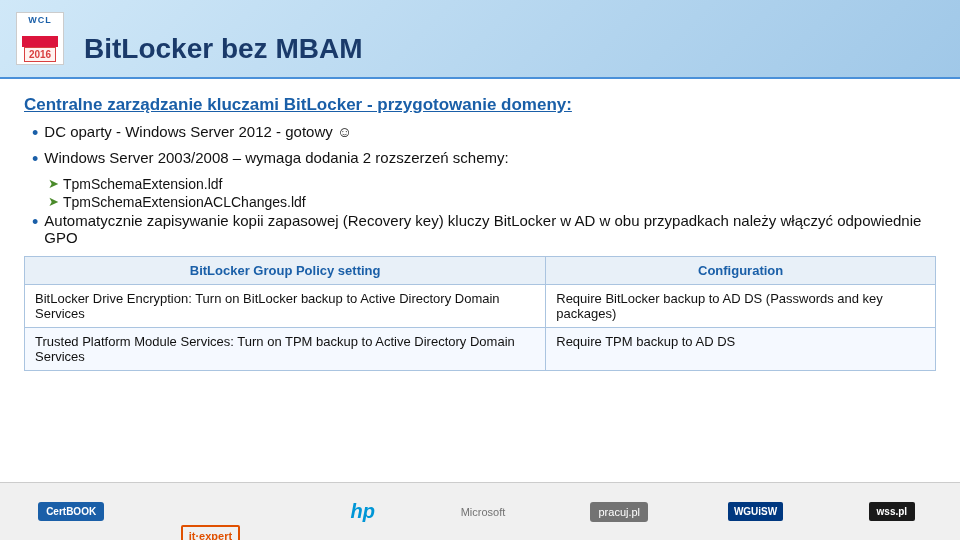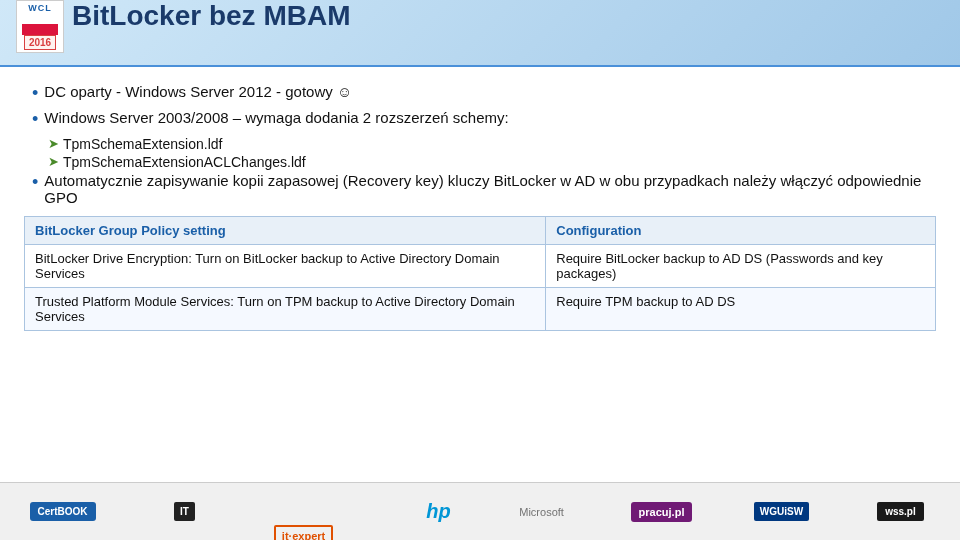--- a/index.html
+++ b/index.html
@@ -8,24 +8,24 @@
       height: 540px;
       font-family: 'Segoe UI', Arial, sans-serif;
       background: #fff;
       overflow: hidden;
       position: relative;
     }
 
     
     .header {
       background: linear-gradient(135deg, #d0e8f8 0%, #b8d8f0 50%, #a0c8e8 100%);
-      padding: 0 20px 12px 16px;
-      display: flex;
-      align-items: flex-start;
-      gap: 8px;
+      padding: 12px 20px 12px 16px;
+      display: flex;
+      align-items: flex-end;
+      gap: 20px;
       border-bottom: 2px solid #4a90d9;
     }
     .logo-box {
       display: flex;
       flex-direction: column;
       align-items: center;
       background: white;
       border: 1px solid #ccc;
       padding: 2px 4px;
       min-width: 48px;
@@ -109,21 +109,21 @@
     .policy-table {
       width: 100%;
       border-collapse: collapse;
       margin-top: 10px;
       font-size: 13px;
     }
     .policy-table th {
       background: #e8f0f8;
       border: 1px solid #aac4e0;
       padding: 6px 10px;
-      text-align: left;
+      text-align: center;
       color: #1a5fa8;
       font-weight: bold;
     }
     .policy-table td {
       border: 1px solid #aac4e0;
       padding: 6px 10px;
       vertical-align: top;
       color: #111;
       background: #fff;
       margin-left: 40px;
@@ -185,24 +185,24 @@
       font-weight: bold;
       font-style: italic;
       margin-left: 32px;
     }
     .logo-microsoft {
       color: #737373;
       font-size: 11px;
       font-weight: 400;
     }
     .logo-pracuj {
-      background: #701a75;
+      background: #737373;
       color: white;
       font-size: 11px;
-      font-weight: bold;
+      font-weight: normal;
       padding: 4px 8px;
       border-radius: 3px;
     }
     .logo-wguisw {
       background: #003880;
       color: white;
       font-size: 10px;
       font-weight: bold;
       padding: 4px 6px;
       border-radius: 2px;
@@ -229,20 +229,21 @@
     <svg class="logo-flag" viewBox="0 0 36 22">
       <rect width="36" height="11" fill="#fff"></rect>
       <rect y="11" width="36" height="11" fill="#dc143c"></rect>
     </svg>
     <span class="logo-year">2016</span>
   </div>
   <h1 class="header-title">BitLocker bez MBAM</h1>
 </div>
 
 <div class="content">
+  <div class="main-heading">Centralne zarządzanie kluczami BitLocker - przygotowanie domeny:</div>
 
   <ul class="bullet-list">
     <li>
       <span class="bullet-dot">•</span>
       <span>DC oparty - Windows Server 2012  - gotowy <span class="smile">☺</span></span>
     </li>
     <li>
       <span class="bullet-dot">•</span>
       <span>Windows Server 2003/2008 – wymaga dodania 2 rozszerzeń schemy:</span>
     </li>
@@ -282,23 +283,20 @@
       </tr>
     </tbody>
   </table>
 </div>
 
 <div class="footer">
   <div class="footer-logo">
     <span class="logo-certbook">CertBOOK</span>
   </div>
   <div class="footer-logo">
-    <span class="logo-it">IT</span>
-  </div>
-  <div class="footer-logo">
     <span class="logo-itexpert">it·expert</span>
   </div>
   <div class="footer-logo">
     <span class="logo-hp">hp</span>
   </div>
   <div class="footer-logo">
     <span class="logo-microsoft">Microsoft</span>
   </div>
   <div class="footer-logo">
     <span class="logo-pracuj">pracuj.pl</span>

